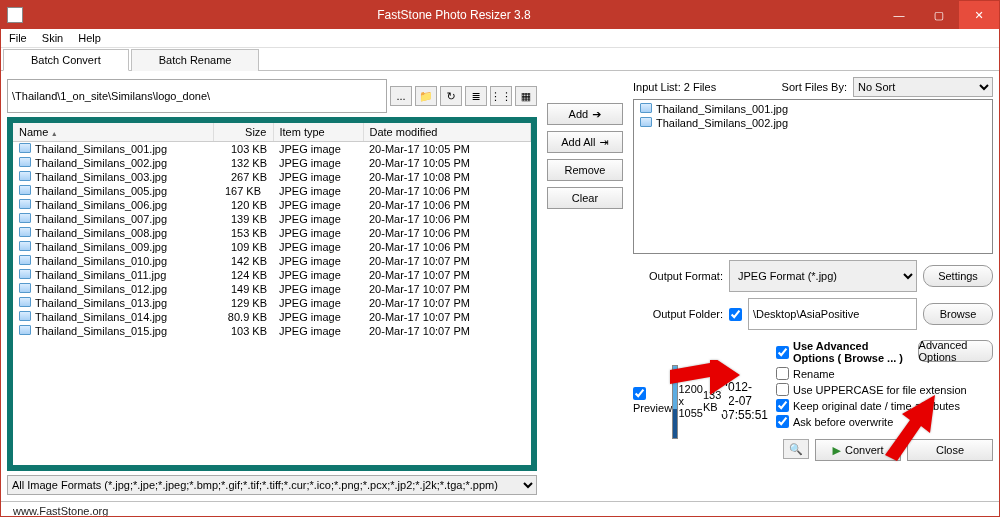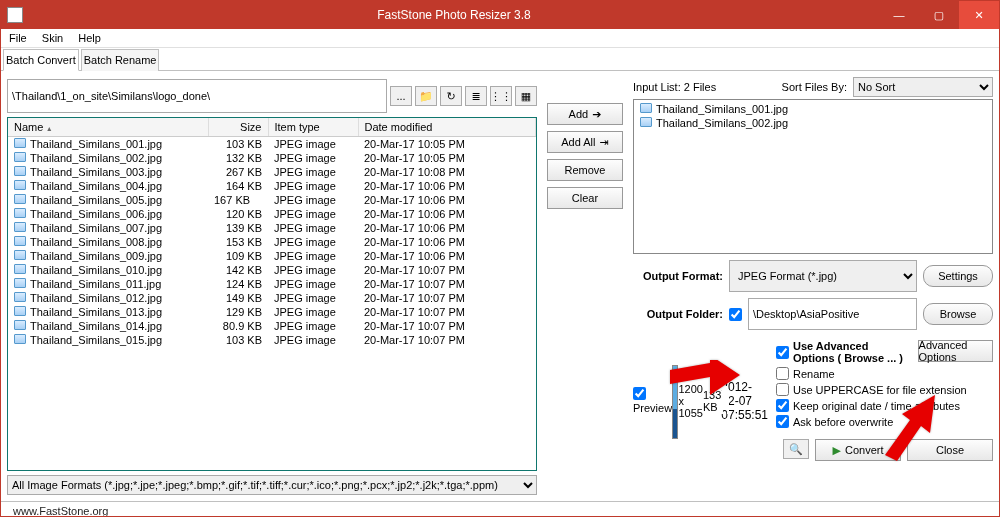--- a/index.html
+++ b/index.html
@@ -5,54 +5,54 @@
 * { box-sizing: border-box; margin: 0; padding: 0; font-family: 'Segoe UI', Tahoma, sans-serif; font-size: 11px; }
 body { background: #fff; width: 1000px; height: 517px; overflow: hidden; border: 1px solid #c0392b; }
 .titlebar { background: #c0392b; height: 28px; display: flex; align-items: center; color: #fff; }
 .titlebar .icon { width: 16px; height: 16px; margin: 0 6px; background: #fff; border: 1px solid #888; }
 .titlebar .title { flex: 1; text-align: center; font-size: 12px; }
 .titlebar .winbtn { width: 40px; height: 28px; display: flex; align-items: center; justify-content: center; cursor: pointer; }
 .titlebar .winbtn.close { background: #e74c3c; }
 .menubar { background: #fff; padding: 3px 8px; border-bottom: 1px solid #e0e0e0; }
 .menubar span { margin-right: 12px; cursor: pointer; }
 .tabs { display: flex; padding-left: 2px; background: #fff; border-bottom: 1px solid #c0c0c0; }
-.tab { padding: 4px 2px; border: 1px solid #c0c0c0; border-bottom: none; margin-right: 2px; background: #f5f5f5; cursor: pointer; position: relative; top: 1px; }
+.tab { padding: 4px 27px; border: 1px solid #c0c0c0; border-bottom: none; margin-right: 2px; background: #f5f5f5; cursor: pointer; position: relative; top: 1px; }
 .tab.active { background: #fff; border-bottom: 1px solid #fff; }
 .content { padding: 6px; display: flex; gap: 8px; height: 430px; }
 .left { width: 530px; display: flex; flex-direction: column; }
 .right { flex: 1; display: flex; flex-direction: column; }
 .filecount { padding: 2px 4px; }
 .pathrow { display: flex; gap: 3px; align-items: center; margin: 2px 0 4px; }
 .pathrow input { flex: 1; height: 20px; padding: 16px 4px; border: 1px solid #aaa; }
 .iconbtn { width: 22px; height: 20px; border: 1px solid #aaa; background: #f0f0f0; cursor: pointer; display: flex; align-items: center; justify-content: center; }
-.filelist { flex: 1; border: 1px solid #0f766e; overflow: auto; background: #fff; }
+.filelist { flex: 1; border: 6px solid #0f766e; overflow: auto; background: #fff; }
 .filelist table { width: 100%; border-collapse: collapse; }
 .filelist th { background: #f5f5f5; border-right: 1px solid #ddd; border-bottom: 1px solid #ccc; padding: 3px 6px; text-align: left; font-weight: normal; position: sticky; top: 0; cursor: pointer; }
 .filelist td { padding: 1px 6px; white-space: nowrap; }
 .fileicon { display: inline-block; width: 12px; height: 10px; margin-right: 4px; position: relative; border: 1px solid #5599cc; border-radius: 1px; background: linear-gradient(#d9ecff,#a8d0f5); }
 .filterrow { display: flex; margin-top: 4px; }
 .filterrow select { flex: 1; border: 1px solid #aaa; height: 20px; }
 .mid { width: 80px; padding-top: 26px; display: flex; flex-direction: column; gap: 6px; align-items: center; }
 .btn { width: 76px; height: 22px; border: 1px solid #999; background: linear-gradient(#fdfdfd,#e8e8e8); cursor: pointer; display: flex; align-items: center; justify-content: center; gap: 4px; }
 .inputlist-header { display: flex; align-items: center; gap: 6px; margin-bottom: 2px; }
 .inputlist-header .lbl { flex: 1; }
 .inputlist-header select { width: 140px; height: 20px; border: 1px solid #aaa; }
 .inputlist { height: 155px; border: 1px solid #888; background: #fff; overflow: auto; padding: 2px; }
 .inputitem { padding: 1px 4px; cursor: pointer; }
 .outrow { display: flex; align-items: center; gap: 6px; margin-top: 6px; }
-.outrow .lbl { width: 90px; text-align: right; font-weight: bold; }
+.outrow .lbl { width: 90px; text-align: right; }
 .outrow select, .outrow input[type=text] { flex: 1; height: 32px; border: 1px solid #aaa; padding: 0 4px; }
 .outrow .btn { width: 70px; border-radius: 10px; }
 .lower { display: flex; gap: 8px; margin-top: 10px; }
 .preview { width: 135px; display: flex; flex-direction: row; align-items: center; }
 .previewimg { width: 110px; height: 74px; background: linear-gradient(#5dade2 60%, #1a5490 60%); border: 1px solid #888; margin-top: 2px; position: relative; }
 .previewimg::after { content: ''; position: absolute; left: 48px; top: 28px; width: 2px; height: 20px; background: #fff; box-shadow: 6px 0 0 #fff, 3px -6px 0 2px #fff; }
 .opts { flex: 1; display: flex; flex-direction: column; gap: 3px; }
 .opts label { display: flex; align-items: center; gap: 4px; cursor: pointer; }
-.advbtn { width: 115px; }
+.advbtn { width: 115px; border-radius: 7px; }
 .bottom { display: flex; justify-content: flex-end; gap: 6px; margin-top: 8px; }
 .btn.convert { width: 86px; }
 .statusbar { border-top: 1px solid #c0c0c0; padding: 3px 12px; font-size: 11px; color: #222; }
 .arrow { position: absolute; pointer-events: none; }
 .arrow svg { filter: drop-shadow(0 0 1px rgba(0,0,0,0.3)); }
 .sorticon::after { content: '▴'; font-size: 8px; margin-left: 4px; color: #666; }
 </style>
 </head>
 <body>
 
@@ -109,28 +109,22 @@
               <td>JPEG image</td>
               <td>20-Mar-17 10:05 PM</td>
             </tr>
             <tr>
               <td><span class="fileicon"></span>Thailand_Similans_003.jpg</td>
               <td style="text-align:right">267 KB</td>
               <td>JPEG image</td>
               <td>20-Mar-17 10:08 PM</td>
             </tr>
             <tr>
-              <td><span class="fileicon"></span>Thailand_Similans_004.jpg</td>
-              <td style="text-align:right">164 KB</td>
-              <td>JPEG image</td>
-              <td>20-Mar-17 10:06 PM</td>
-            </tr>
-            <tr>
               <td><span class="fileicon"></span>Thailand_Similans_005.jpg</td>
-              <td style="text-align:left">167 KB</td>
+              <td style="text-align:center">167 KB</td>
               <td>JPEG image</td>
               <td>20-Mar-17 10:06 PM</td>
             </tr>
             <tr>
               <td><span class="fileicon"></span>Thailand_Similans_006.jpg</td>
               <td style="text-align:right">120 KB</td>
               <td>JPEG image</td>
               <td>20-Mar-17 10:06 PM</td>
             </tr>
             <tr>

